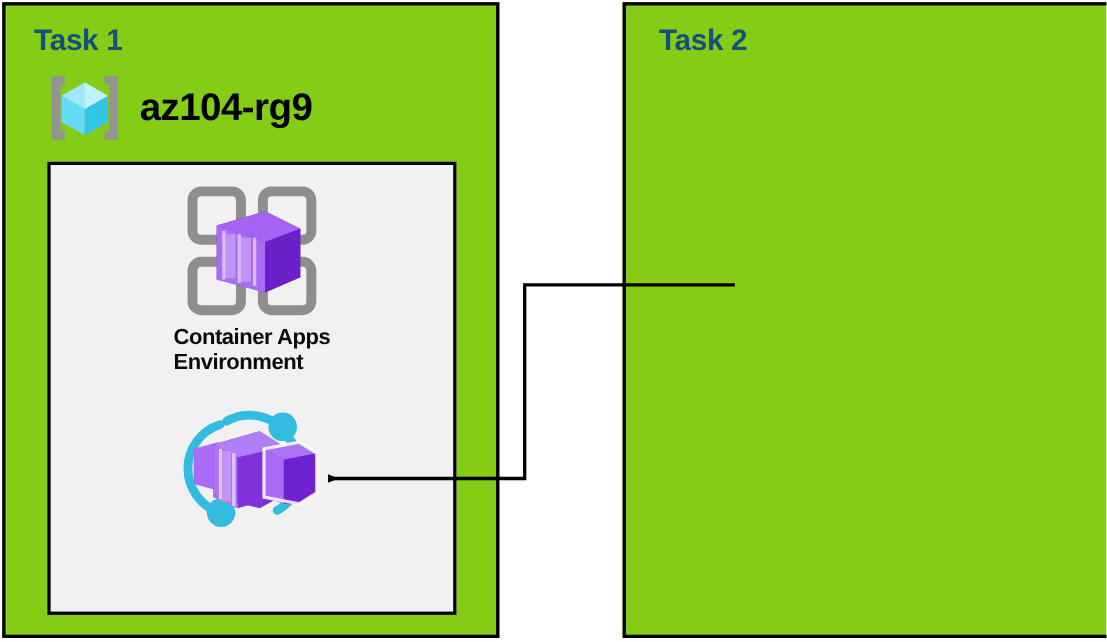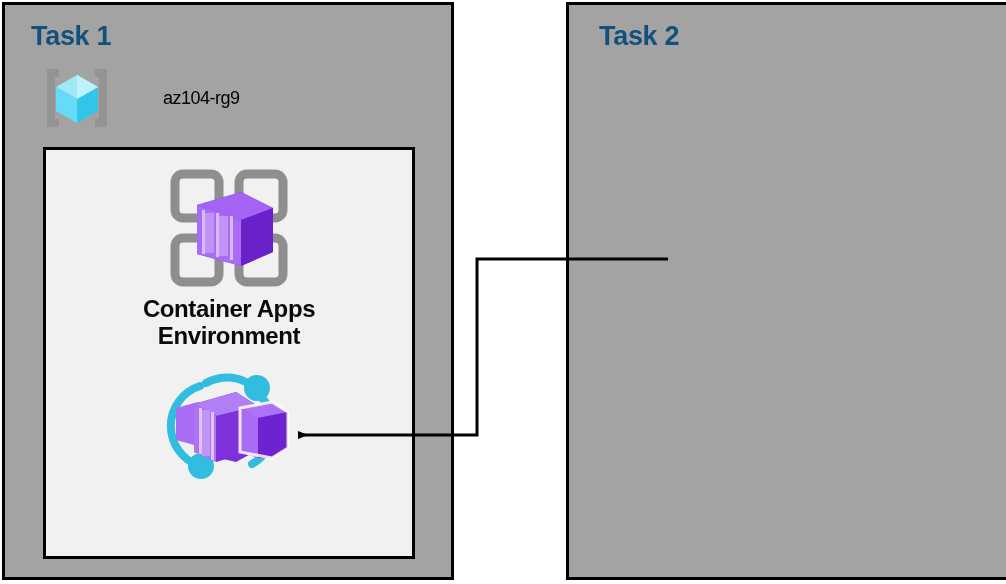--- a/index.html
+++ b/index.html
@@ -14,21 +14,21 @@
     position: relative;
     width: 1006px;
     height: 584px;
     background: #ffffff;
     overflow: hidden;
   }
 
   
   .task-panel {
     position: absolute;
-    background: #a3a3a3;
+    background: #84cc16;
     border: 3px solid #000000;
     box-sizing: border-box;
   }
   #task1-panel { left: 2px;   top: 2px; width: 452px; height: 578px; }
   #task2-panel { left: 553px; top: 2px; width: 451px; height: 578px; margin-left: 13px; }
 
   .task-title {
     position: absolute;
     top: 16px;
     font-size: 27px;
@@ -43,26 +43,25 @@
   
   #rg-row {
     position: absolute;
     left: 36px;
     top: 60px;
     display: flex;
     align-items: center;
     gap: 14px;
   }
   #rg-label {
-    font-size: 18px;
-    font-weight: normal;
+    font-size: 35px;
+    font-weight: bold;
     color: #000000;
     white-space: nowrap;
     letter-spacing: -0.5px;
-    margin-left: 36px;
   }
 
   
   .inner-box {
     position: absolute;
     background: #f1f1f1;
     border: 3px solid #000000;
     box-sizing: border-box;
   }
   #task1-inner { left: 38px;  top: 142px; width: 372px; height: 412px; }
@@ -72,24 +71,23 @@
     position: absolute;
     display: flex;
     flex-direction: column;
     align-items: center;
     width: 100%;
   }
   #res-cae { top: 14px; }
   #res-ca  { top: 220px; }
 
   .res-label {
-    font-size: 24px;
+    font-size: 20px;
     font-weight: bold;
     color: #0a0a0a;
-    text-align: center;
     line-height: 1.12;
     letter-spacing: -0.4px;
     margin-top: 4px;
     white-space: pre-line;
   }
 
   
   #connector {
     position: absolute;
     left: 0; top: 0;

